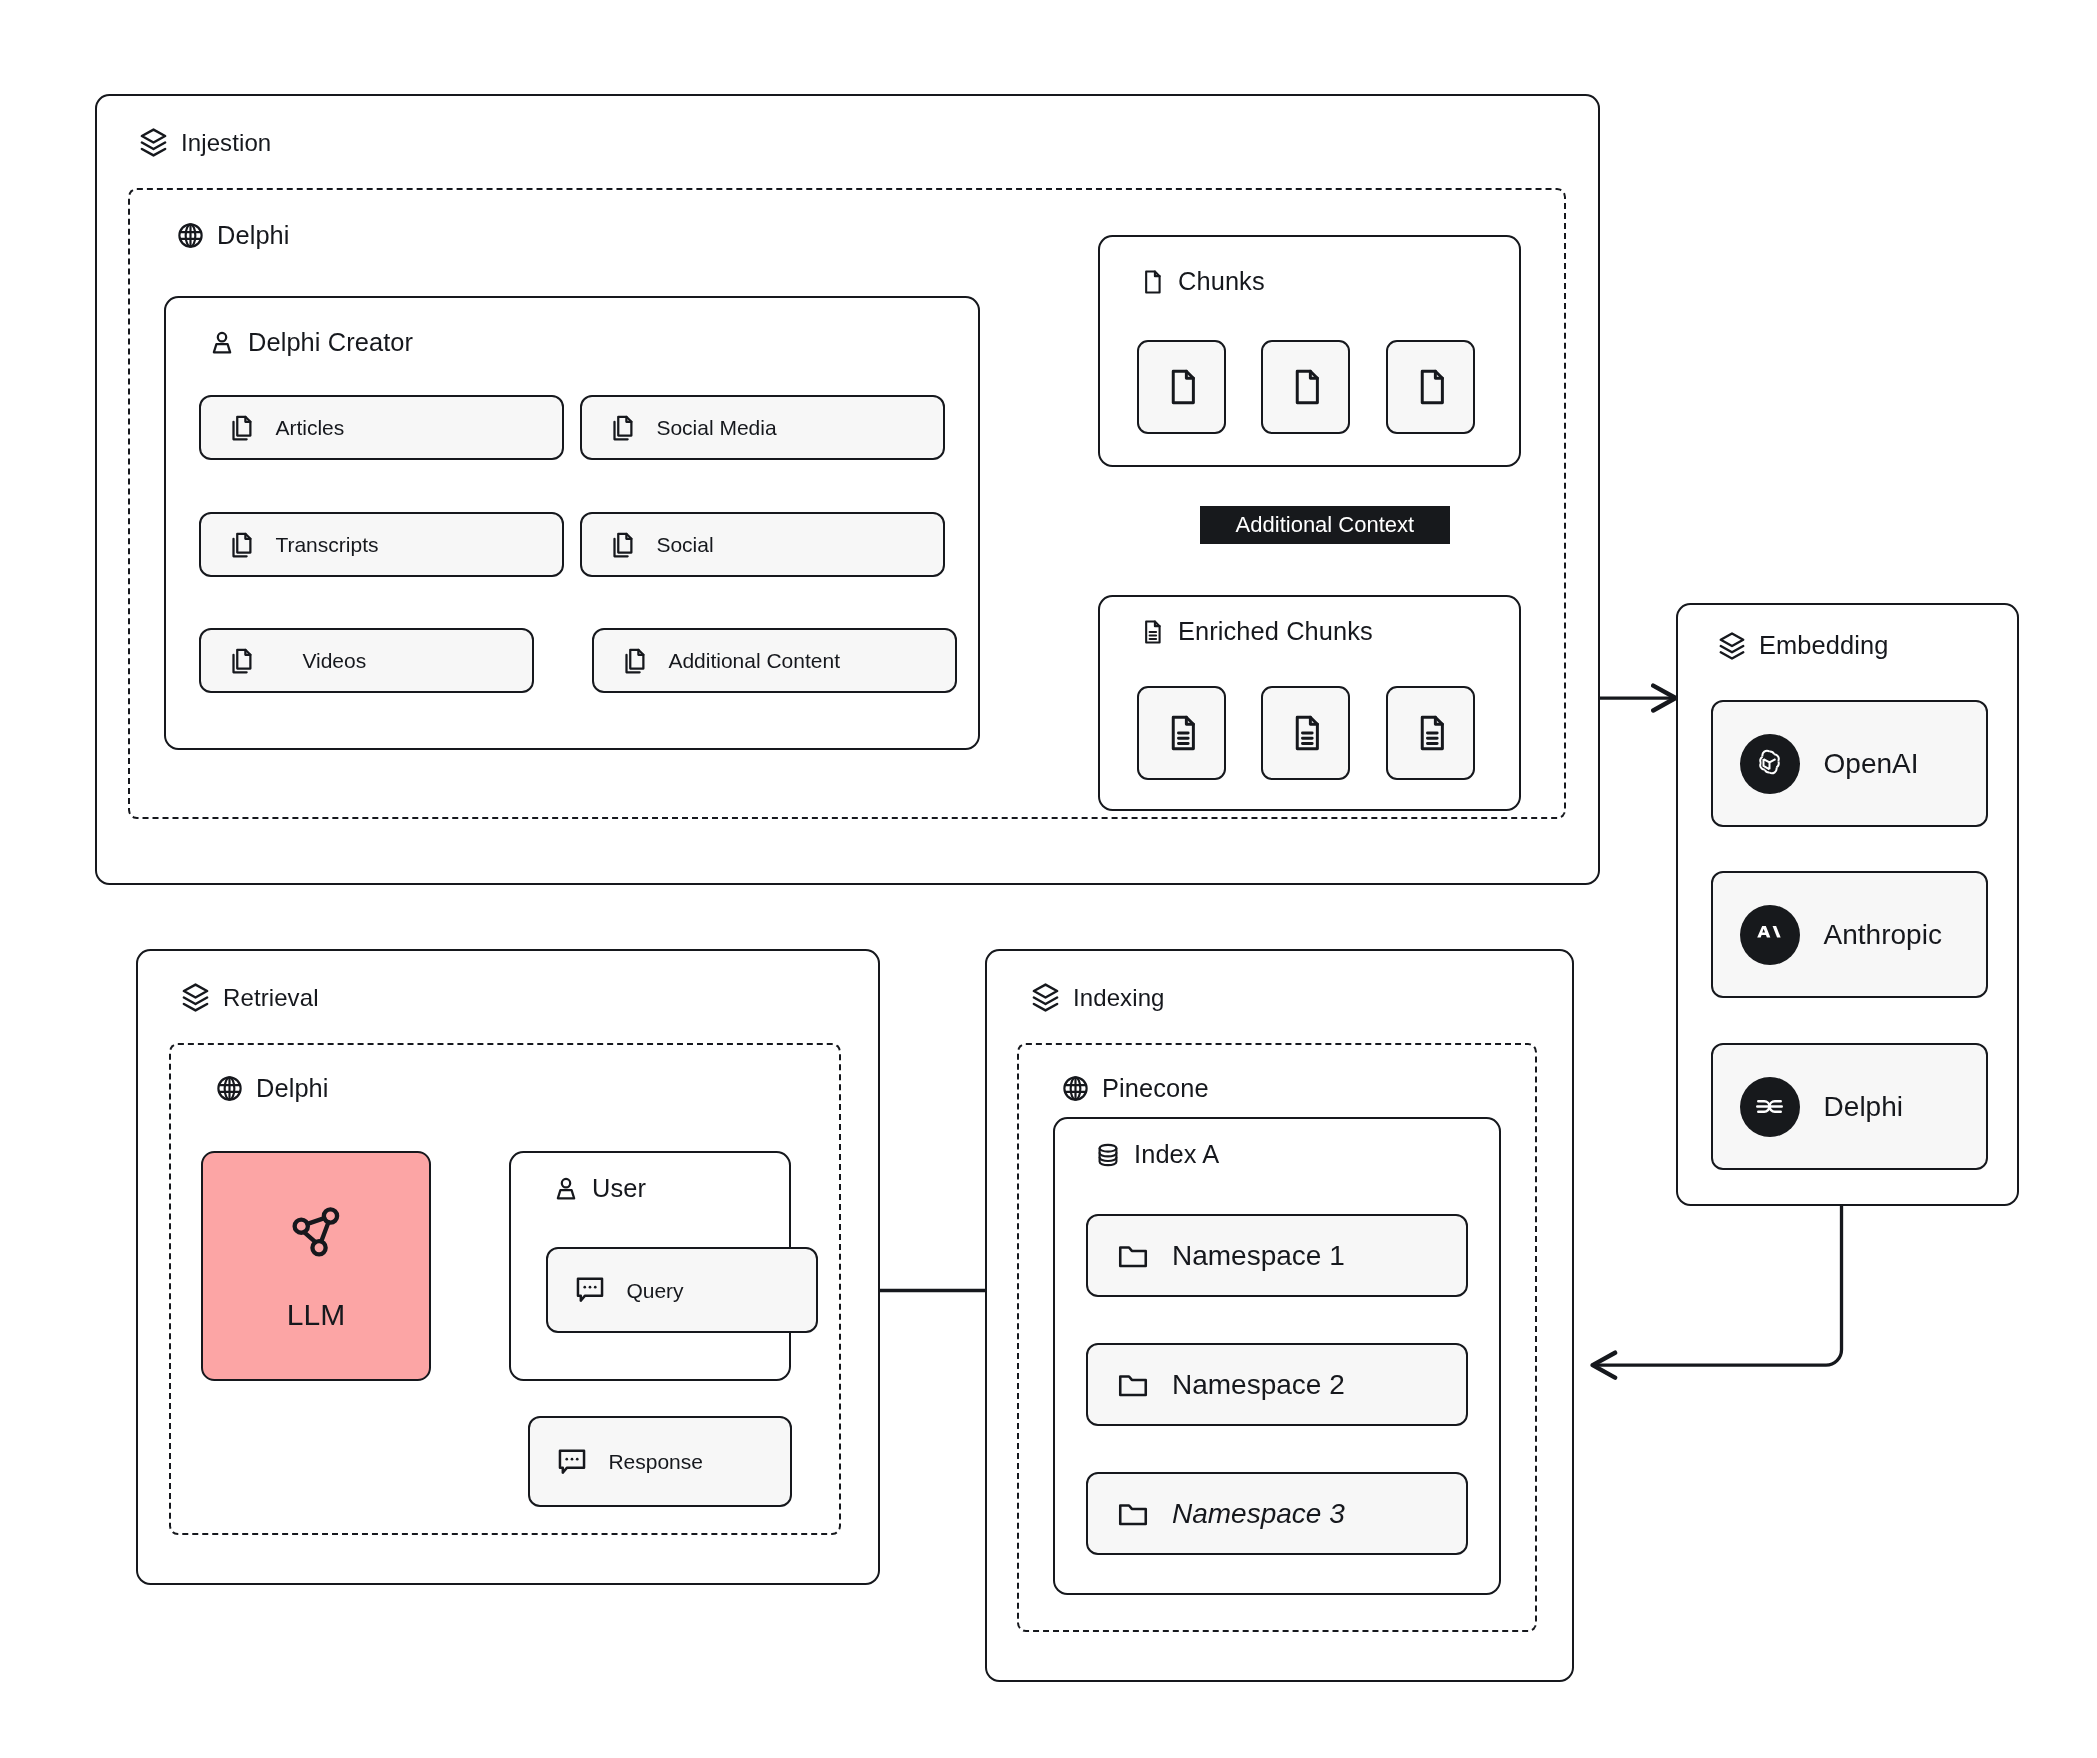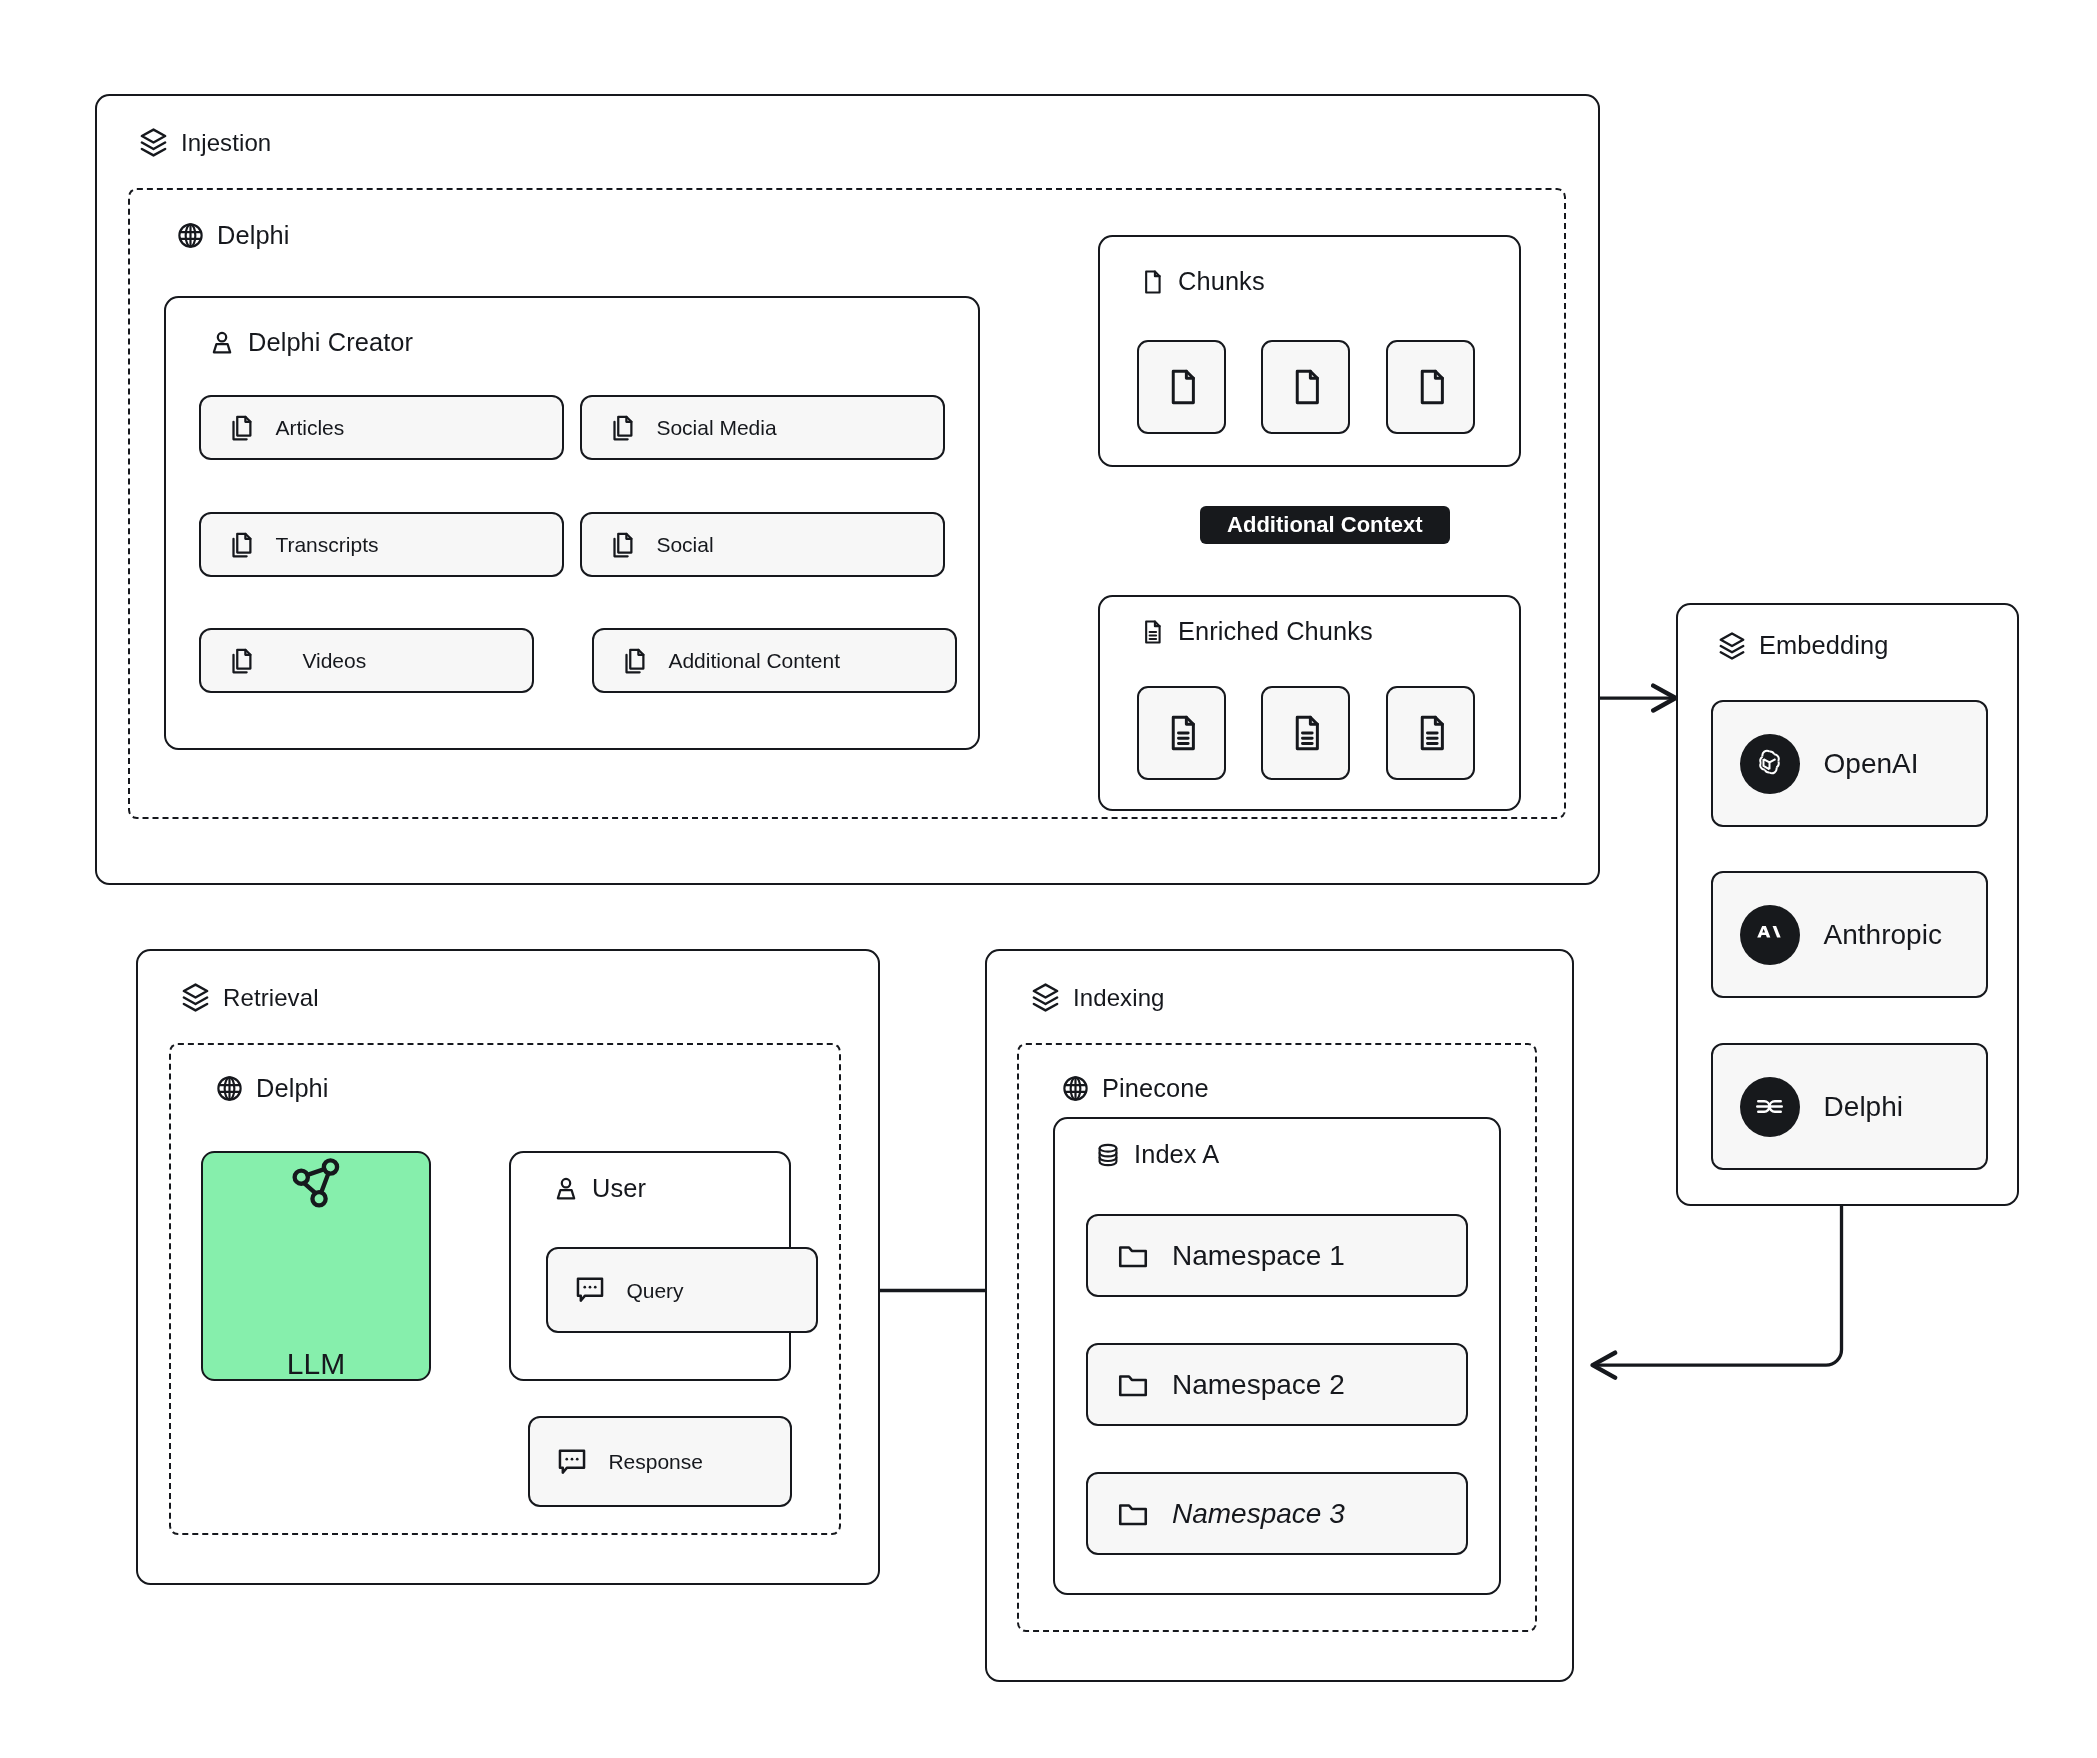--- a/index.html
+++ b/index.html
@@ -31,26 +31,26 @@
   .chip{position:absolute;box-sizing:border-box;border:2.8px solid #16181d;border-radius:11px;background:#f7f7f7;
         display:flex;align-items:center;justify-content:center;}
 
   
   .prov{position:absolute;box-sizing:border-box;border:2.8px solid #16181d;border-radius:12px;background:#f7f7f7;
         display:flex;align-items:center;gap:24px;padding-left:26.6px;}
   .prov .pname{font-size:28px;line-height:1;}
   .logo{width:60px;height:60px;border-radius:50%;background:#17191c;display:flex;align-items:center;justify-content:center;flex:0 0 auto;}
 
   
-  .badge{position:absolute;background:#17191c;color:#ffffff;border-radius:6px;
-         display:flex;align-items:center;justify-content:center;font-size:22px;padding:0 14.4px;line-height:1;font-weight:bold;}
-
-  
-  .llm{position:absolute;box-sizing:border-box;border:2.8px solid #16181d;border-radius:13.3px;background:#86efac;
-       display:flex;flex-direction:column;align-items:center;justify-content:space-between;gap:37px;}
+  .badge{position:absolute;background:#17191c;color:#ffffff;border-radius:0;
+         display:flex;align-items:center;justify-content:center;font-size:22px;padding:0 14.4px;line-height:1;}
+
+  
+  .llm{position:absolute;box-sizing:border-box;border:2.8px solid #16181d;border-radius:13.3px;background:#fca5a5;
+       display:flex;flex-direction:column;align-items:center;justify-content:center;gap:37px;}
   .llm .llmlabel{font-size:30px;line-height:1;}
 
   .namecard{position:absolute;box-sizing:border-box;border:2.8px solid #16181d;border-radius:12px;background:#f7f7f7;
             display:flex;align-items:center;gap:22px;padding-left:28px;}
   .namecard .nname{font-size:28px;line-height:1;}
 </style>
 </head>
 <body>
 
 <div class="canvas">

